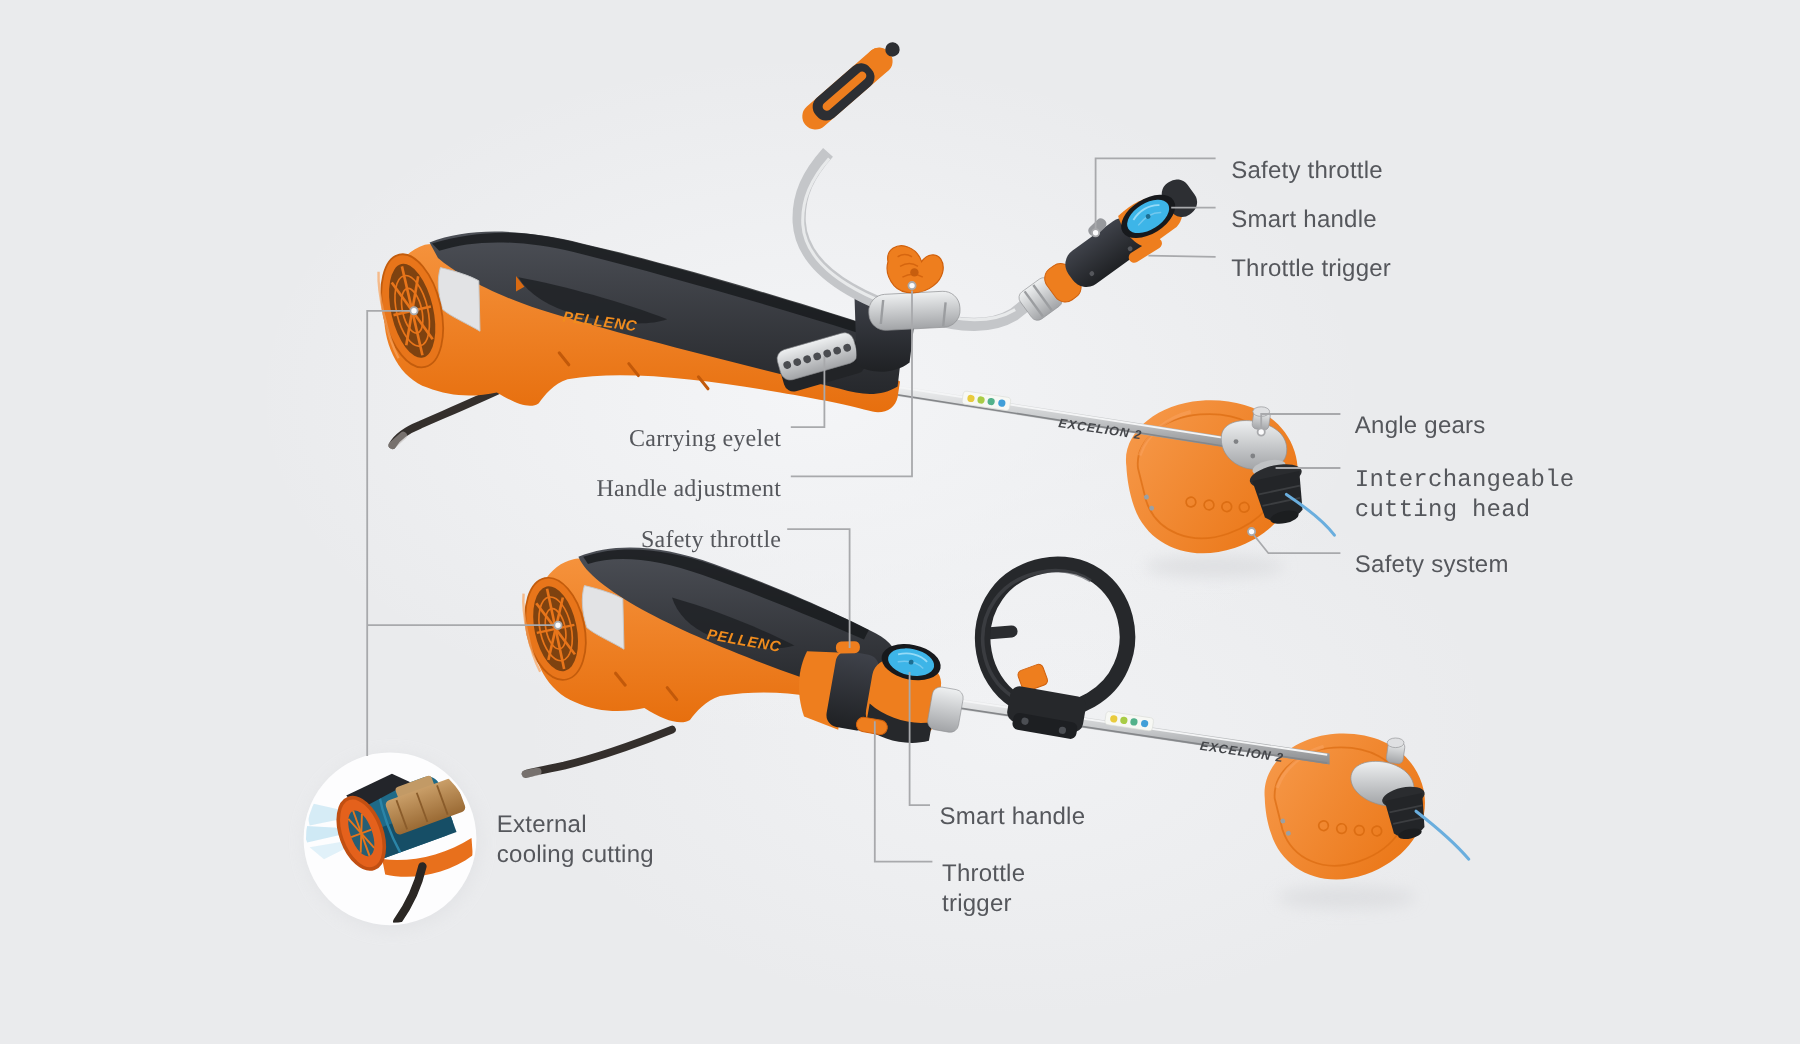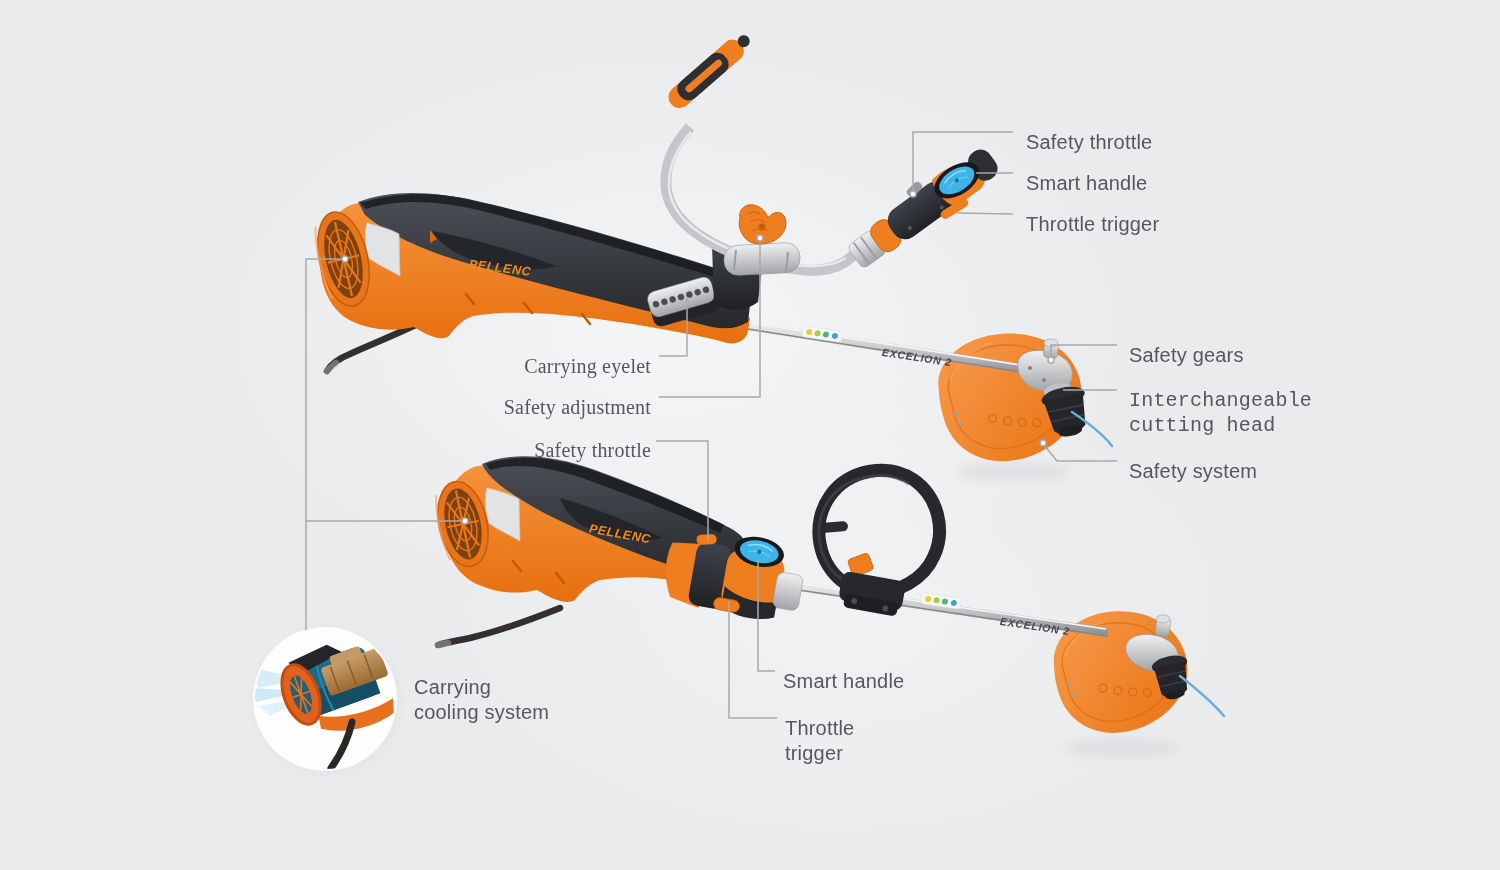--- a/index.html
+++ b/index.html
@@ -361,26 +361,26 @@
       <circle cx="345" cy="259" r="3"></circle>
       <circle cx="465" cy="521" r="3"></circle>
     </g>
   </g>
 </svg>
 
 <div class="label" style="left:1026px;top:120px;">Safety throttle</div>
 <div class="label" style="left:1026px;top:161px;">Smart handle</div>
 <div class="label" style="left:1026px;top:202px;">Throttle trigger</div>
 
-<div class="label" style="left:1129px;top:333px;">Safety gears</div>
+<div class="label" style="left:1129px;top:333px;">Angle gears</div>
 <div class="label" style="left:1129px;top:378px;width:170px;font-family:Liberation Mono, monospace;">Interchangeable cutting head</div>
 <div class="label" style="left:1129px;top:449px;">Safety system</div>
 
 <div class="label r" style="right:849px;top:344px;">Carrying eyelet</div>
-<div class="label r" style="right:849px;top:385px;">Safety adjustment</div>
+<div class="label r" style="right:849px;top:385px;">Handle adjustment</div>
 <div class="label r" style="right:849px;top:428px;">Safety throttle</div>
 
 <div class="label" style="left:783px;top:659px;">Smart handle</div>
 <div class="label" style="left:785px;top:706px;width:85px;">Throttle trigger</div>
 
-<div class="label" style="left:414px;top:665px;width:136px;">Carrying cooling system</div>
+<div class="label" style="left:414px;top:665px;width:136px;">External cooling cutting</div>
 
 </div>
 
 </body></html>

